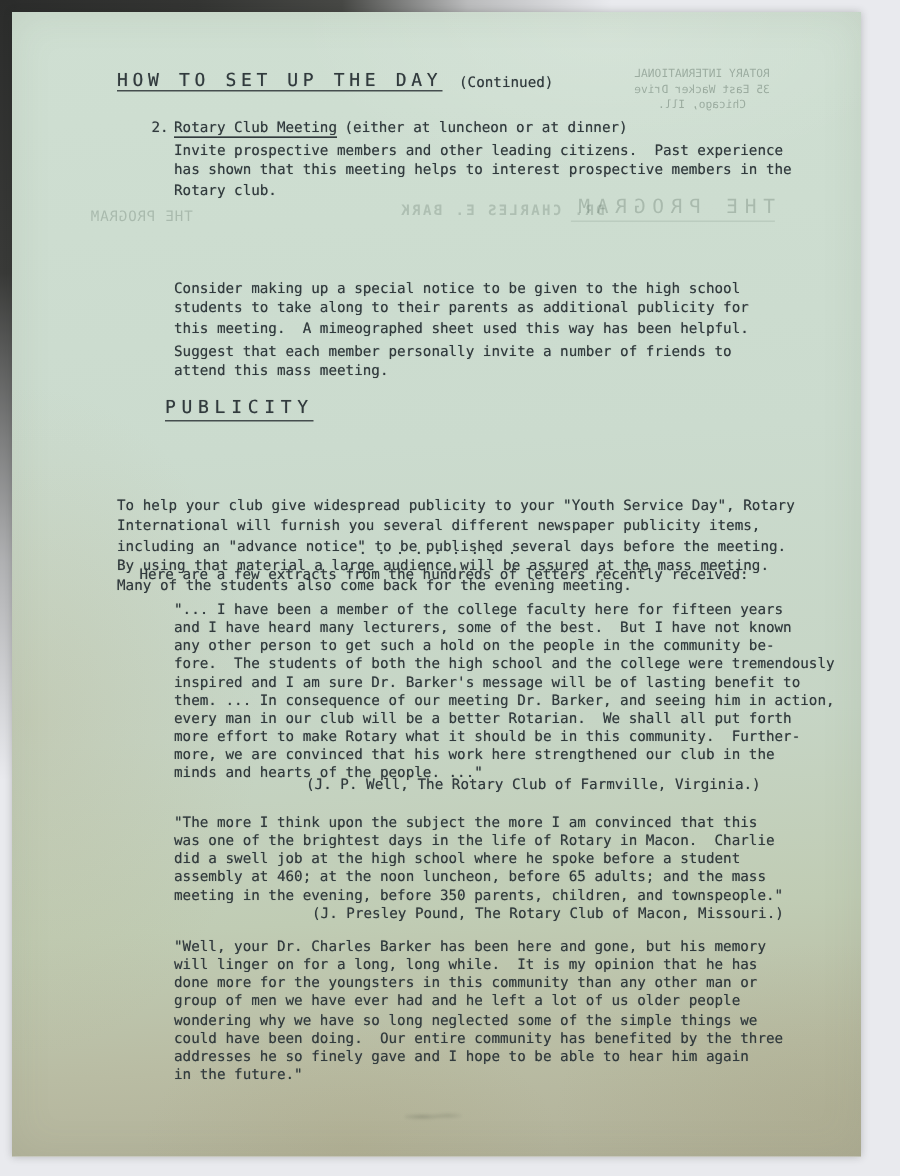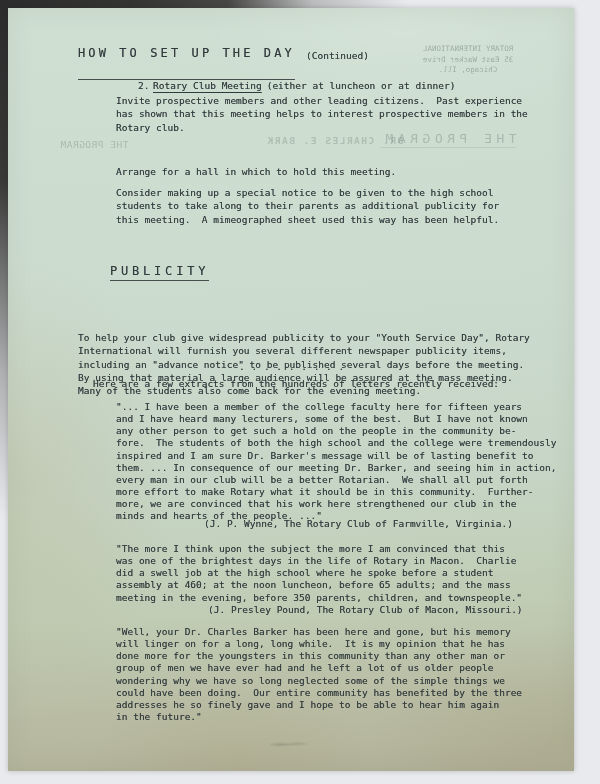--- a/index.html
+++ b/index.html
@@ -23,25 +23,25 @@
       radial-gradient(260px 160px at 96% 96%, rgba(150,146,110,.20), rgba(150,146,110,0) 70%),
       radial-gradient(200px 120px at 40% 99%, rgba(160,152,112,.18), rgba(160,152,112,0) 70%),
       radial-gradient(300px 140px at 70% 2%, rgba(255,255,255,.14), rgba(255,255,255,0) 70%);}
 
   
   .txt{position:absolute;color:#313a3d;text-shadow:0 0 .5px rgba(49,58,61,.6);
        font-size:9.5px;white-space:pre-wrap;}
   .body{line-height:13.3px;}
   .tight{line-height:12.15px;}
   .h1{font-size:12px;letter-spacing:3.1px;border-bottom:1.2px solid rgba(45,52,55,.85);
-      padding-bottom:19px;white-space:nowrap;}
+      padding-bottom:0;white-space:nowrap;}
   .h2{font-size:12px;letter-spacing:3.8px;border-bottom:1.2px solid rgba(45,52,55,.85);
       padding-bottom:2px;white-space:nowrap;margin-left:32px;}
   .contlbl{position:absolute;font-size:9.5px;letter-spacing:0;text-align:right;}
-  .itemhead{white-space:nowrap;margin-left:37px;}
+  .itemhead{white-space:nowrap;}
   .itemhead .num{display:inline-block;width:15px;}
   .itemhead .lbl{text-decoration:underline;text-underline-offset:2.5px;text-decoration-thickness:1px;}
   .itemhead .sfx{margin-left:5px;}
 
   
   .bleed{position:absolute;transform:scaleX(-1);color:#44584c;white-space:pre-wrap;pointer-events:none;}
   .bl-addr{left:412px;top:44px;width:112px;font-size:7.5px;line-height:10.5px;opacity:.38;text-align:center;}
   .bl-left{left:60px;top:139px;font-size:9.5px;opacity:.26;letter-spacing:.5px;}
   .bl-mid{left:266px;top:135px;font-size:9.5px;font-weight:bold;letter-spacing:1.5px;opacity:.22;}
   .bl-right{left:381px;top:131px;font-size:13px;letter-spacing:4.5px;opacity:.26;
@@ -73,24 +73,25 @@
   </div>
   <div class="txt contlbl" style="left:306px;top:50px;">(Continued)</div>
 
   <div class="txt itemhead" style="left:101px;top:80px;">
     <span class="num">2.</span><span class="lbl">Rotary Club Meeting</span><span class="sfx">(either at luncheon or at dinner)</span>
   </div>
   <div class="txt body" style="left:116px;top:94px;width:450px;">Invite prospective members and other leading citizens.  Past experience
 has shown that this meeting helps to interest prospective members in the
 Rotary club.</div>
 
-  <div class="txt body" style="left:116px;top:165px;width:450px;">Arrange for a hall in which to hold this meeting.</div>
   <div class="txt body" style="left:116px;top:186px;width:450px;">Consider making up a special notice to be given to the high school
 students to take along to their parents as additional publicity for
 this meeting.  A mimeographed sheet used this way has been helpful.</div>
+  <div class="txt body" style="left:116px;top:228px;width:450px;">Suggest that each member personally invite a number of friends to
+attend this mass meeting.</div>
 
   <div class="txt h2" style="left:78px;top:264px;">PUBLICITY</div>
   <div class="txt body" style="left:78px;top:297px;width:480px;margin-top:34px;">To help your club give widespread publicity to your "Youth Service Day", Rotary
 International will furnish you several different newspaper publicity items,
 including an "advance notice" to be published several days before the meeting.
 By using that material a large audience will be assured at the mass meeting.
 Many of the students also come back for the evening meeting.</div>
 
   <div class="txt" style="left:239px;top:361px;letter-spacing:.5px;">. . . . . . . . .</div>
   <div class="txt" style="left:61px;top:378px;margin-left:32px;">Here are a few extracts from the hundreds of letters recently received:</div>
@@ -98,21 +99,21 @@
   <div class="txt tight" style="left:116px;top:401px;width:455px;">"... I have been a member of the college faculty here for fifteen years
 and I have heard many lecturers, some of the best.  But I have not known
 any other person to get such a hold on the people in the community be-
 fore.  The students of both the high school and the college were tremendously
 inspired and I am sure Dr. Barker's message will be of lasting benefit to
 them. ... In consequence of our meeting Dr. Barker, and seeing him in action,
 every man in our club will be a better Rotarian.  We shall all put forth
 more effort to make Rotary what it should be in this community.  Further-
 more, we are convinced that his work here strengthened our club in the
 minds and hearts of the people. ..."</div>
-  <div class="txt" style="left:204px;top:518px;">(J. P. Wynne, The Rotary Club of Farmville, Virginia.)</div>
+  <div class="txt" style="left:204px;top:518px;">(J. P. Well, The Rotary Club of Farmville, Virginia.)</div>
 
   <div class="txt tight" style="left:116px;top:543px;width:455px;">"The more I think upon the subject the more I am convinced that this
 was one of the brightest days in the life of Rotary in Macon.  Charlie
 did a swell job at the high school where he spoke before a student
 assembly at 460; at the noon luncheon, before 65 adults; and the mass
 meeting in the evening, before 350 parents, children, and townspeople."</div>
   <div class="txt" style="left:208px;top:604px;">(J. Presley Pound, The Rotary Club of Macon, Missouri.)</div>
 
   <div class="txt tight" style="left:116px;top:626px;width:455px;">"Well, your Dr. Charles Barker has been here and gone, but his memory
 will linger on for a long, long while.  It is my opinion that he has

